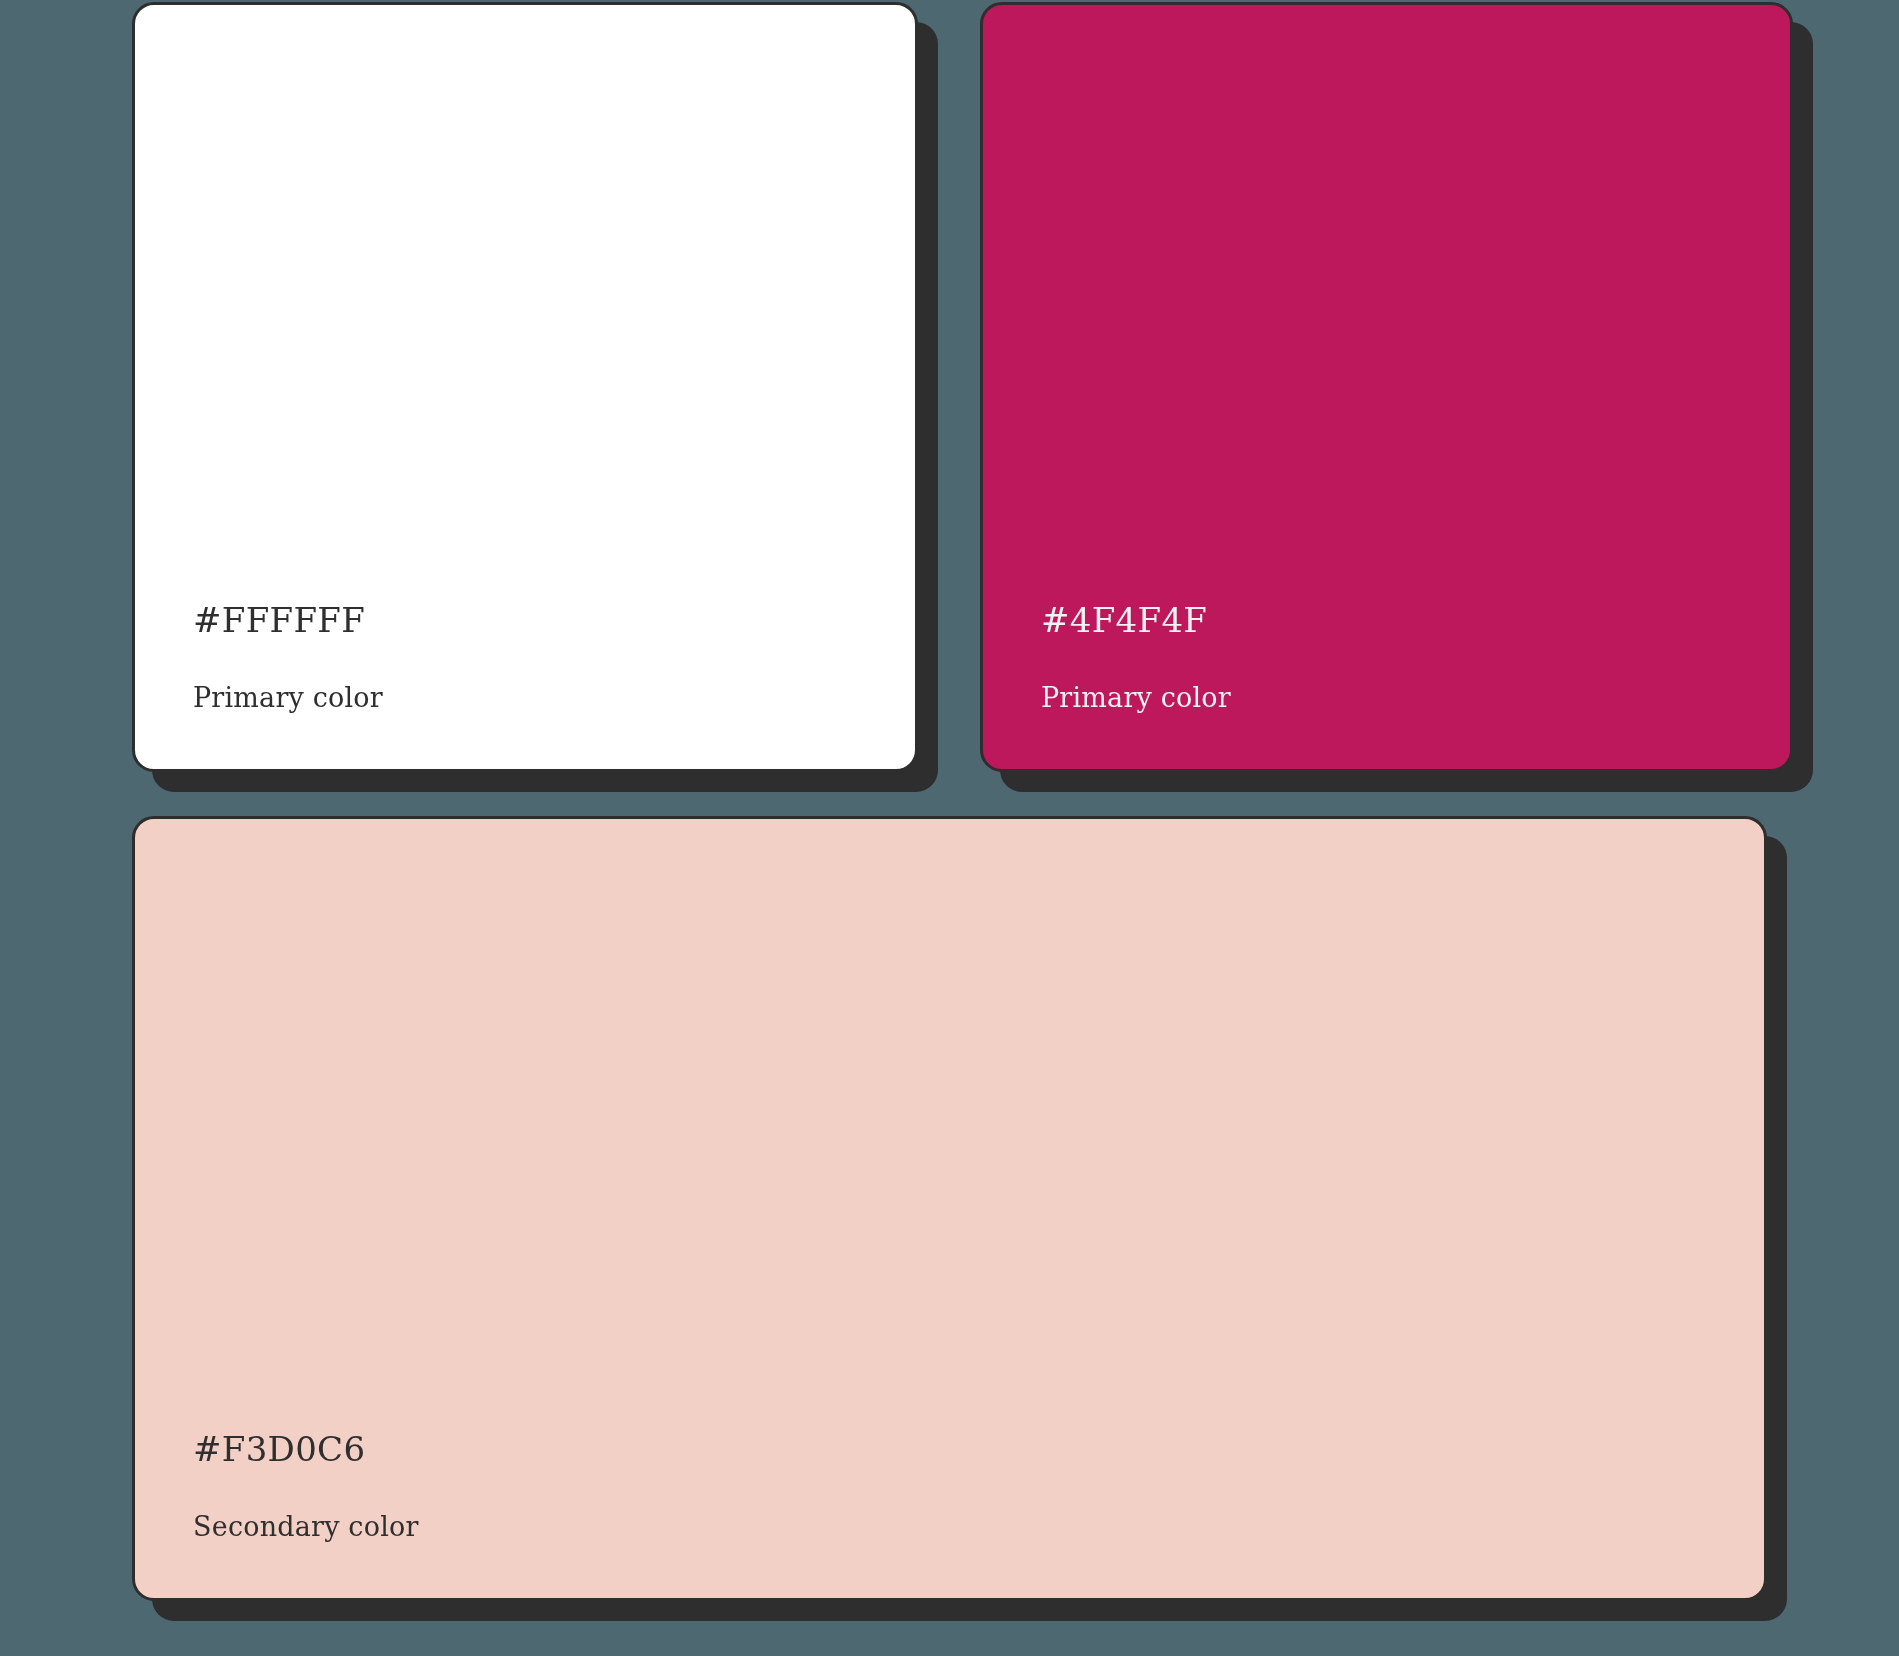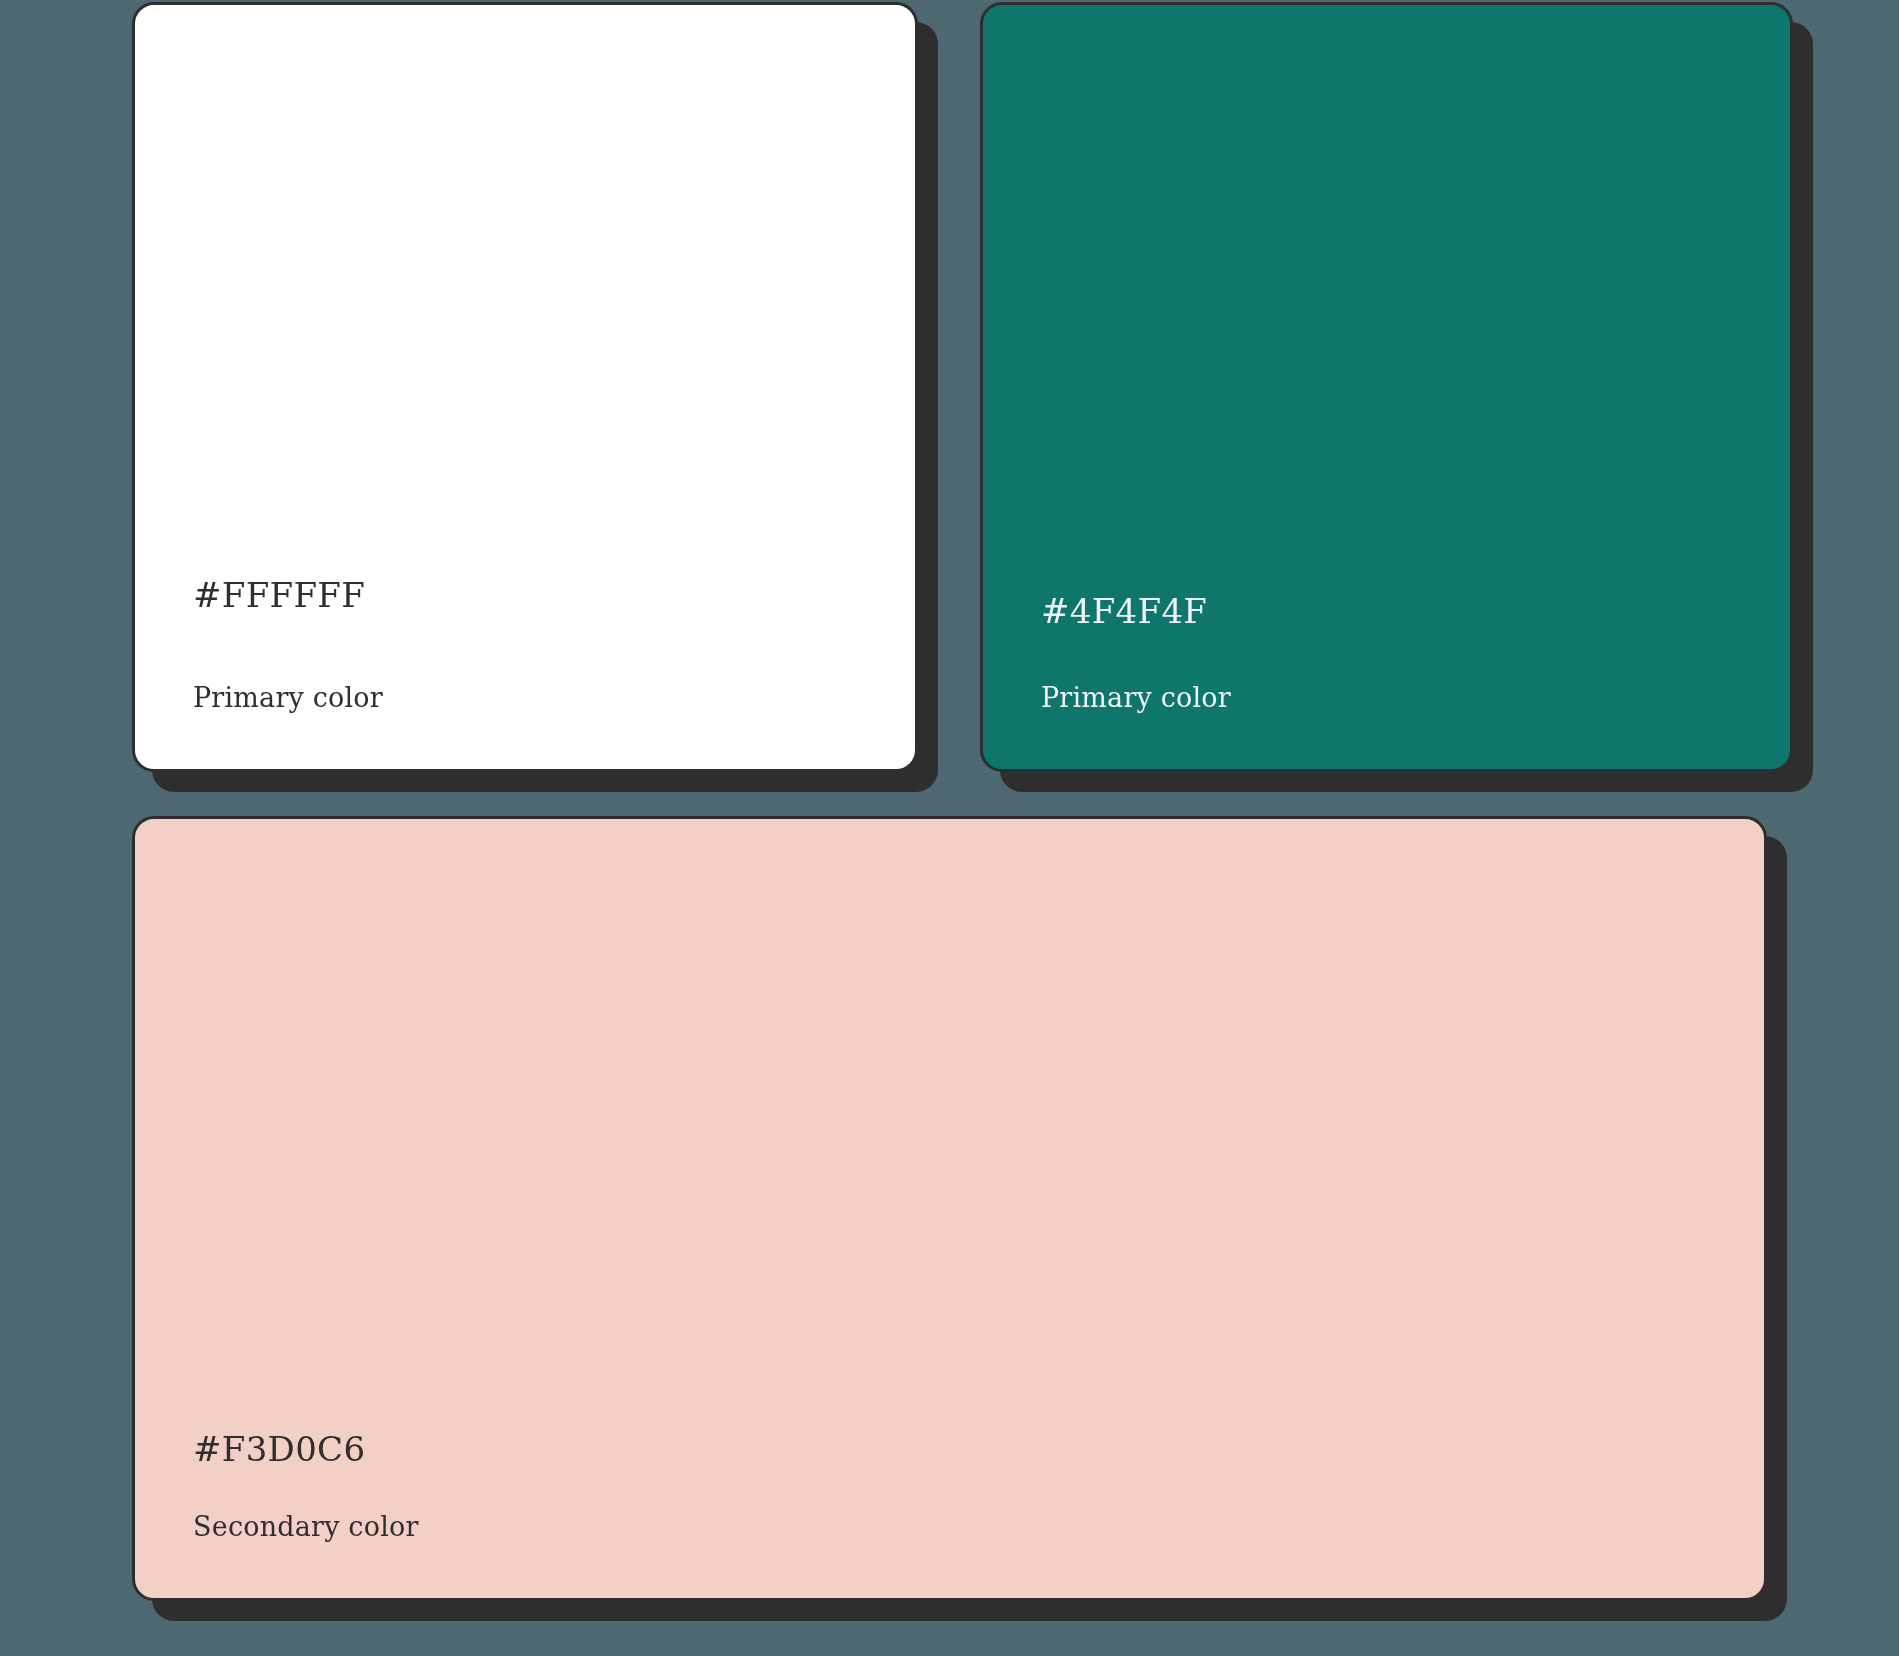--- a/index.html
+++ b/index.html
@@ -36,38 +36,37 @@
     padding: 0 0 56px 58px;
     overflow: hidden;
   }
 
   
   .swatch--white {
     left: 132px;
     top: 2px;
     width: 786px;
     height: 770px;
-    gap: 25px;
   }
   .swatch--dark {
     left: 980px;
     top: 2px;
     width: 813px;
     height: 770px;
   }
   .swatch--pink {
     left: 132px;
     top: 816px;
     width: 1635px;
     height: 785px;
   }
 
   
   .fill-white { background: #FFFFFF; }
-  .fill-dark  { background: #0f766e; gap: 9px; }
+  .fill-dark  { background: #be185d; }
   .fill-pink  { background: #F3D0C6; }
 
   
   .swatch-hex {
     font-size: 34px;
     line-height: 1.1;
     letter-spacing: 0.3px;
     margin: 0 0 44px 0;
     white-space: nowrap;
   }

